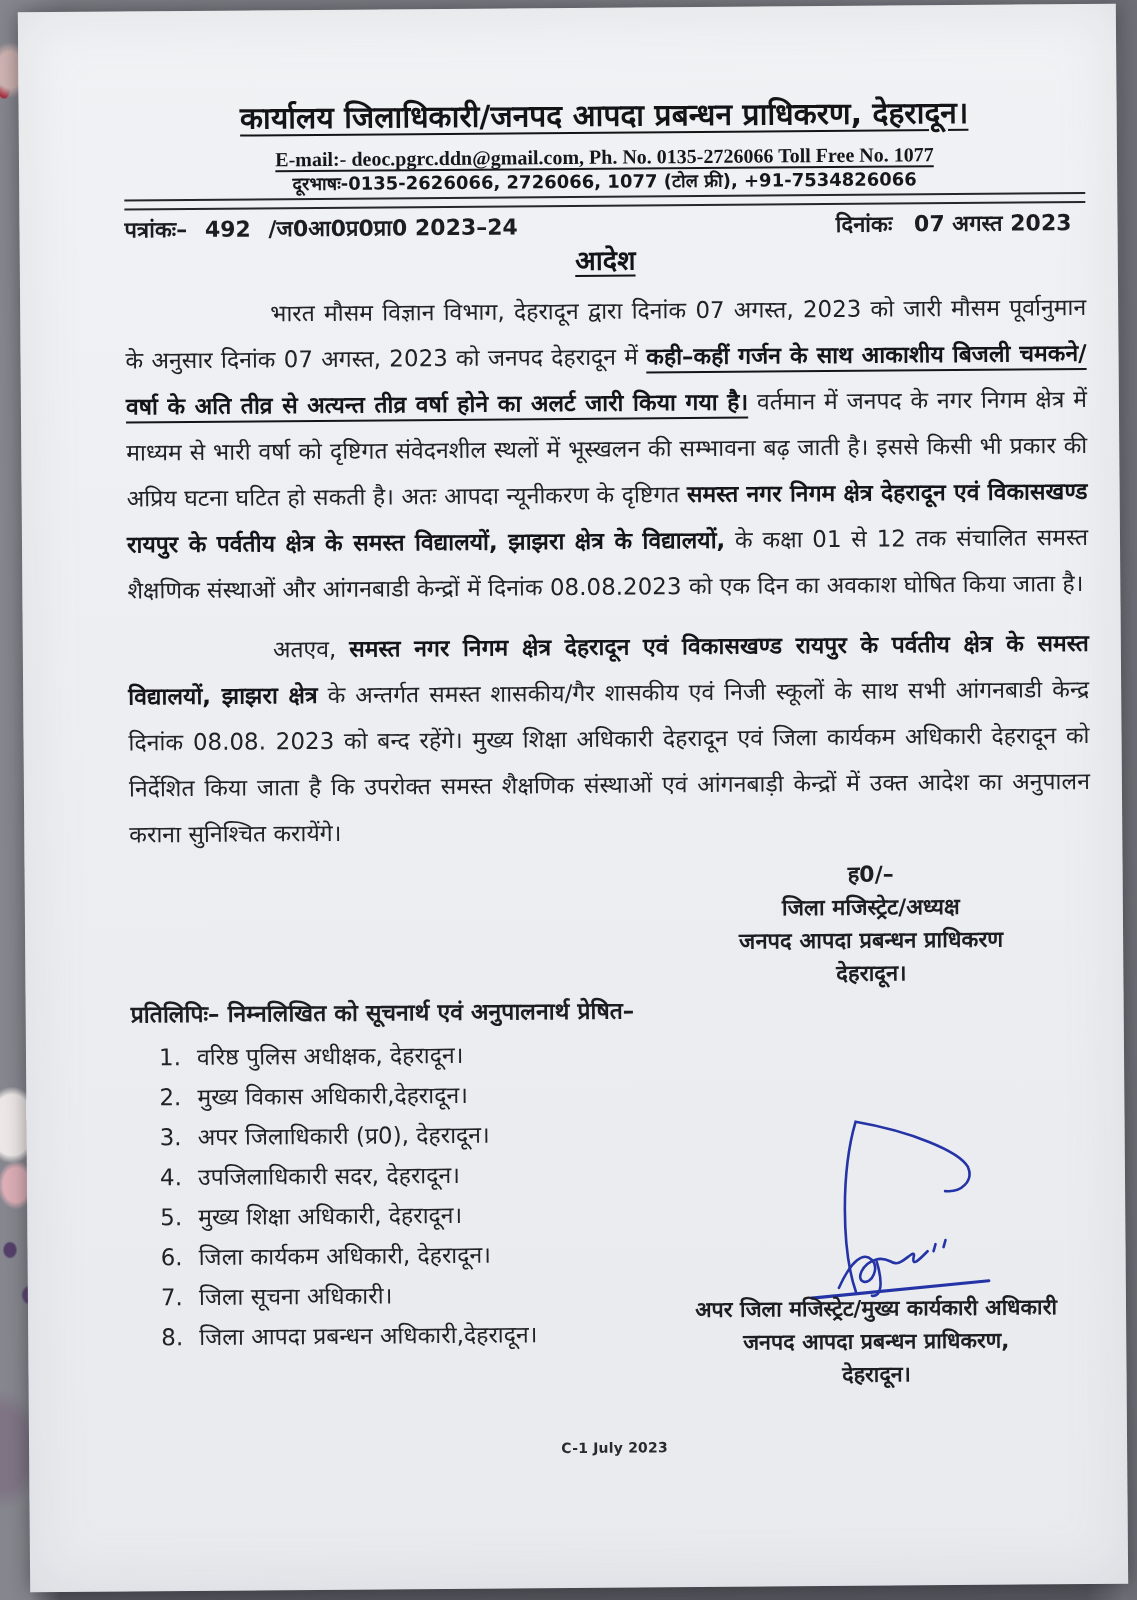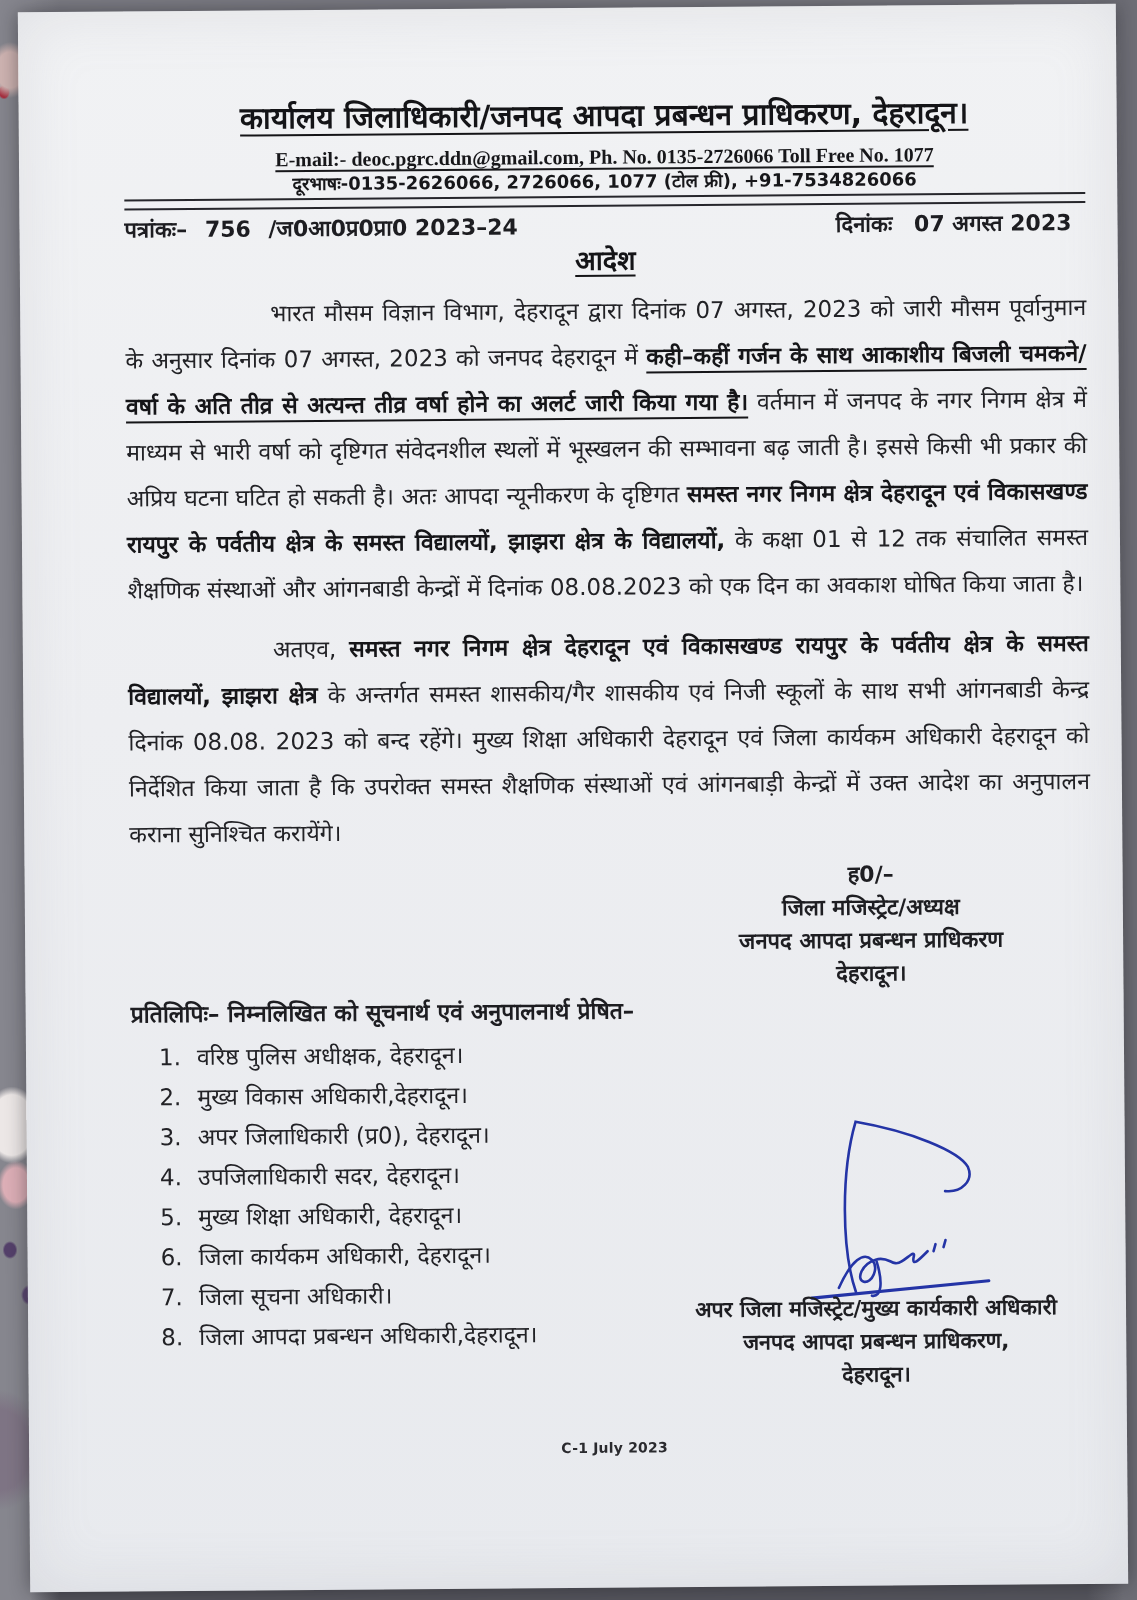--- a/index.html
+++ b/index.html
@@ -82,21 +82,21 @@
 
   <div class="hdr-title">कार्यालय जिलाधिकारी/जनपद आपदा प्रबन्धन प्राधिकरण, देहरादून।</div>
   <div class="hdr-email">E-mail:- deoc.pgrc.ddn@gmail.com, Ph. No. 0135-2726066 Toll Free No. 1077</div>
   <div class="hdr-phone">दूरभाषः-0135-2626066, 2726066, 1077 (टोल फ्री), +91-7534826066</div>
 
   <div class="rule"></div>
 
   <div class="ref-row">
     <div class="ref-left">
       <span>पत्रांकः–</span>
-      <span>756</span>
+      <span>492</span>
       <span>/ज0आ0प्र0प्रा0 2023–24</span>
     </div>
     <div class="ref-right">
       <span>दिनांकः</span>
       <span>07 अगस्त  2023</span>
     </div>
   </div>
 
   <div class="order-heading">आदेश</div>
 

